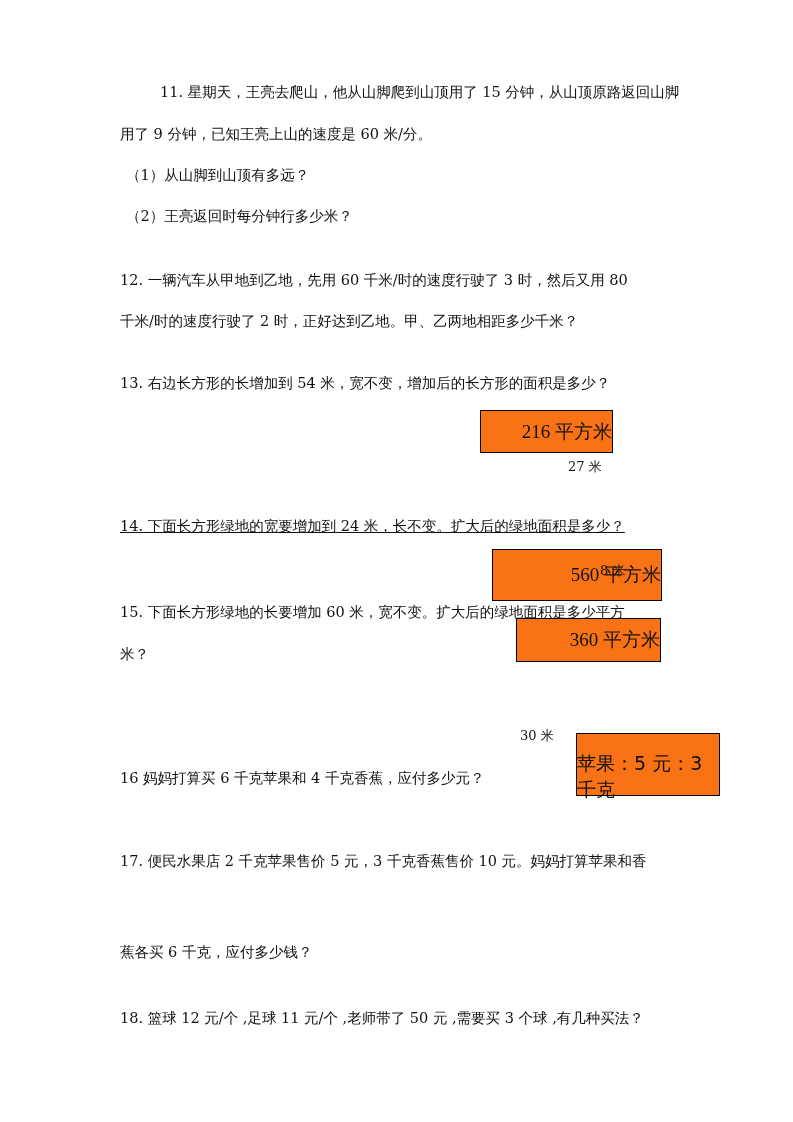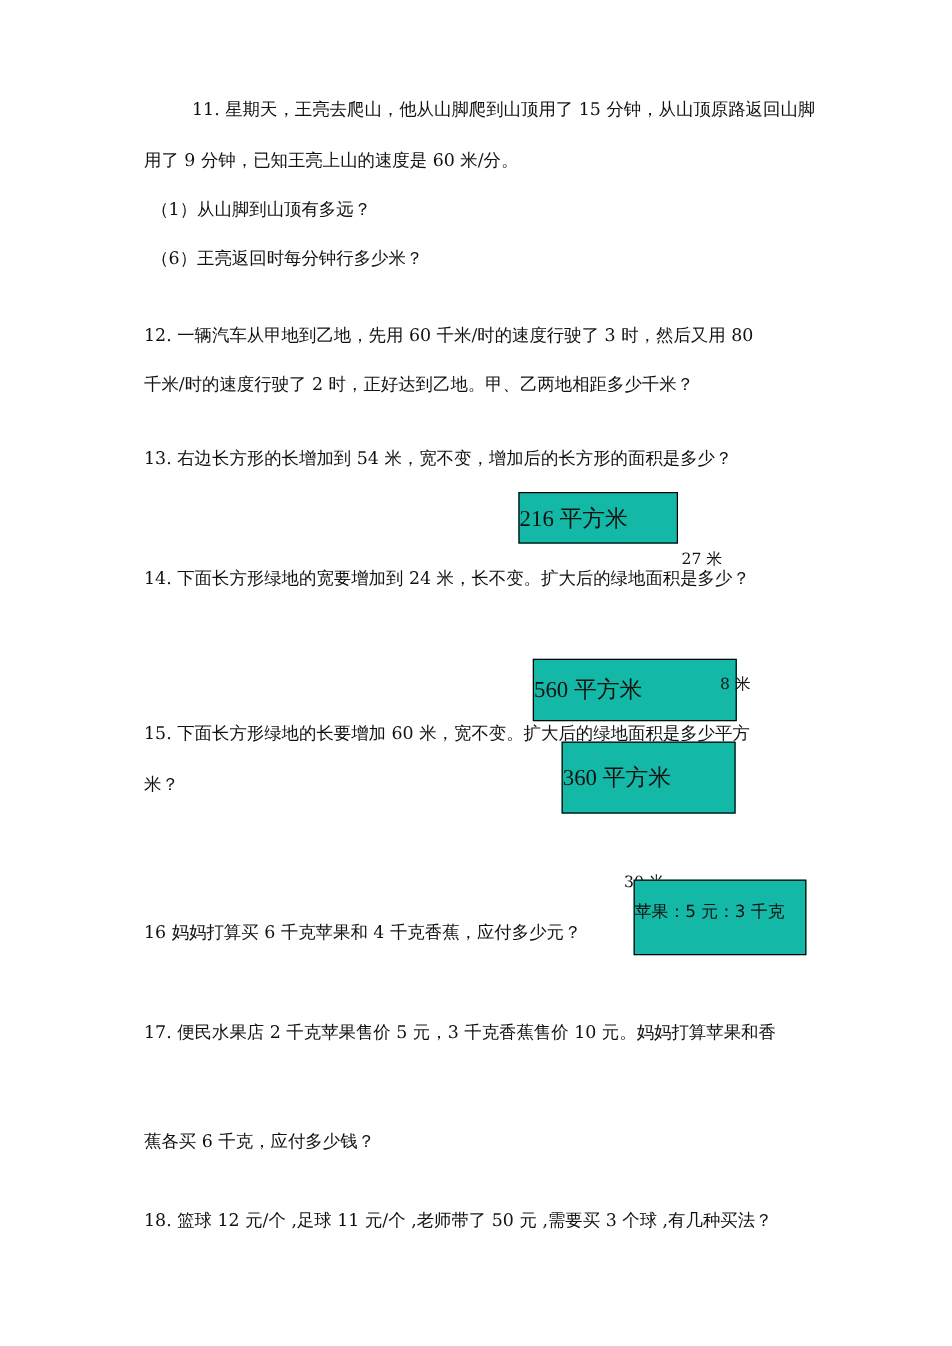--- a/index.html
+++ b/index.html
@@ -1,56 +1,56 @@
 <!DOCTYPE html>
 <html><head>
 <meta charset="utf-8">
 <style>
   html, body { margin: 0; padding: 0; background: #ffffff; }
   body { width: 793px; height: 1122px; position: relative; overflow: hidden;
          font-family: "DejaVu Serif", "Liberation Serif", serif; color: #111; }
   .line { position: absolute; left: 120px; font-size: 14.5px; white-space: nowrap; line-height: 20px; }
-  .box { position: absolute; border: 1.3px solid #000; background: #14b8a6; box-sizing: border-box;
-         display: flex; align-items: center; justify-content: flex-start;
-         font-family: "Liberation Serif", "DejaVu Serif", serif; }
+  .box { position: absolute; border: 1.3px solid #000; background: #f97316; box-sizing: border-box;
+         display: flex; align-items: center; justify-content: flex-end;
+         font-family: "Liberation Serif", "DejaVu Serif", serif; margin-left: 48px; }
   .big { font-size: 19px; }
   .lab { position: absolute; font-size: 14.5px; white-space: nowrap; line-height: 20px; }
   .small { font-size: 13px; }
 </style>
 </head>
 <body>
 
 <div class="line" style="top:82px;margin-left:40px;">11. 星期天，王亮去爬山，他从山脚爬到山顶用了 15 分钟，从山顶原路返回山脚</div>
 <div class="line" style="top:124px;">用了 9 分钟，已知王亮上山的速度是 60 米/分。</div>
 <div class="line" style="top:165px; left:126px;">（1）从山脚到山顶有多远？</div>
-<div class="line" style="top:206px; left:126px;">（6）王亮返回时每分钟行多少米？</div>
+<div class="line" style="top:206px; left:126px;">（2）王亮返回时每分钟行多少米？</div>
 
 <div class="line" style="top:270px;text-align:right;">12. 一辆汽车从甲地到乙地，先用 60 千米/时的速度行驶了 3 时，然后又用 80</div>
 <div class="line" style="top:311px;">千米/时的速度行驶了 2 时，正好达到乙地。甲、乙两地相距多少千米？</div>
 
 <div class="line" style="top:373px;">13. 右边长方形的长增加到 54 米，宽不变，增加后的长方形的面积是多少？</div>
 <div class="box big" style="left:432px; top:410px; width:133px; height:43px;">
   <span>216 平方米</span>
 </div>
 <div class="lab small" style="left:568px; top:457px;">27 米</div>
 
-<div class="line" style="top:473px;">14. 下面长方形绿地的宽要增加到 24 米，长不变。扩大后的绿地面积是多少？</div>
+<div class="line" style="top:516px;text-decoration:underline;">14. 下面长方形绿地的宽要增加到 24 米，长不变。扩大后的绿地面积是多少？</div>
 <div class="box big" style="left:444px; top:549px; width:170px; height:52px;">
   <span>560 平方米</span>
 </div>
 <div class="lab small" style="left:600px; top:561px;">8 米</div>
 
 <div class="line" style="top:602px;">15. 下面长方形绿地的长要增加 60 米，宽不变。扩大后的绿地面积是多少平方</div>
 <div class="line" style="top:644px;">米？</div>
-<div class="box big" style="left:468px; top:618px; width:145px; height:60px;">
+<div class="box big" style="left:468px; top:618px; width:145px; height:44px;">
   <span>360 平方米</span>
 </div>
 <div class="lab small" style="left:520px; top:726px;">30 米</div>
 
 <div class="line" style="top:768px;">16 妈妈打算买 6 千克苹果和 4 千克香蕉，应付多少元？</div>
-<div class="box" style="left:528px; top:733px; width:144px; height:63px; align-items:flex-start; padding-top:17px; font-size:14px; font-family:'DejaVu Sans','Liberation Sans',sans-serif;">
+<div class="box" style="left:528px; top:733px; width:144px; height:63px; align-items:flex-start; padding-top:17px; font-size:19px; font-family:'DejaVu Sans','Liberation Sans',sans-serif;">
   <span>苹果：5 元：3 千克</span>
 </div>
 
 <div class="line" style="top:851px;">17. 便民水果店 2 千克苹果售价 5 元，3 千克香蕉售价 10 元。妈妈打算苹果和香</div>
 <div class="line" style="top:942px;">蕉各买 6 千克，应付多少钱？</div>
 
 <div class="line" style="top:1008px;">18. 篮球 12 元/个 ,足球 11 元/个 ,老师带了 50 元 ,需要买 3 个球 ,有几种买法？</div>
 
 </body></html>

